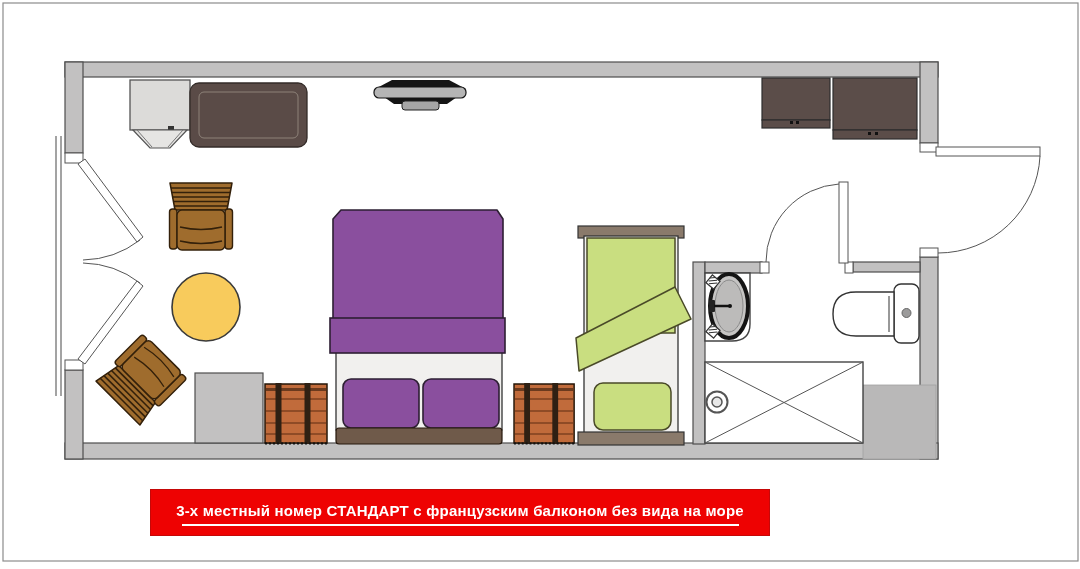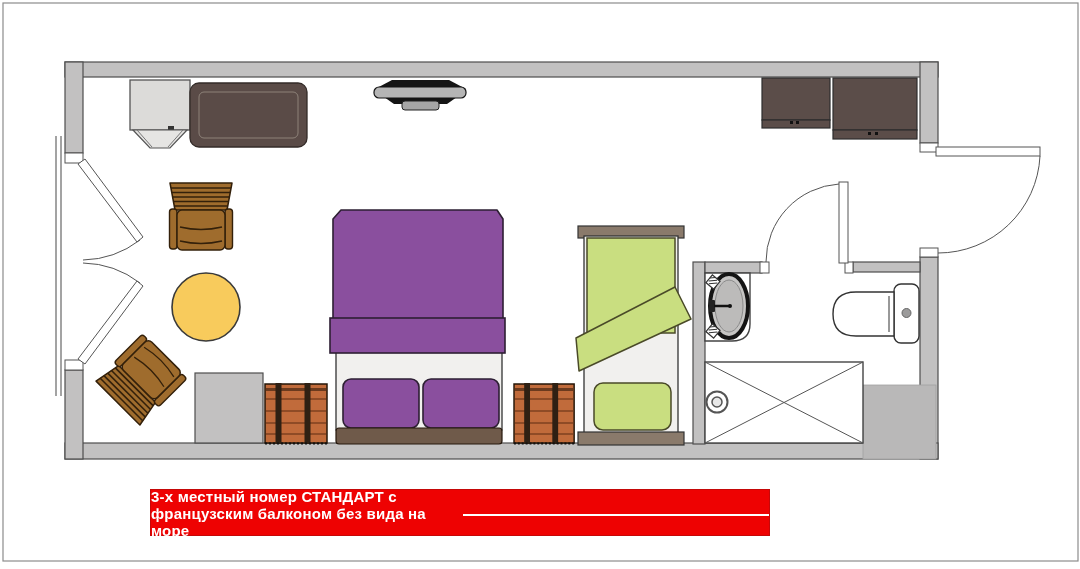--- a/index.html
+++ b/index.html
@@ -1,20 +1,20 @@
 <!DOCTYPE html>
 <html><head>
 <meta charset="utf-8">
 <style>
   html,body{margin:0;padding:0;background:#ffffff;}
   .canvas{position:relative;width:1080px;height:569px;background:#ffffff;overflow:hidden;
           font-family:"Liberation Sans",sans-serif;}
   .plan-svg{position:absolute;left:0;top:0;}
   .banner{position:absolute;left:150px;top:489px;width:620px;height:47px;
-          display:flex;flex-direction:row;align-items:center;justify-content:center;
+          display:flex;flex-direction:column;align-items:center;justify-content:center;
           border:1px solid #c50808;box-sizing:border-box;}
   .banner-label{font-size:15px;font-weight:bold;letter-spacing:0.2px;margin-top:2px;}
   .banner-underline{width:557px;height:2px;background:#ffffff;margin-top:5px;}
 </style>
 </head>
 <body>
 
 <div class="canvas" style="background-color: rgb(255, 255, 255);">
 
 <svg class="plan-svg" width="1080" height="569" viewBox="0 0 1080 569" xmlns="http://www.w3.org/2000/svg" xmlns:xlink="http://www.w3.org/1999/xlink">

